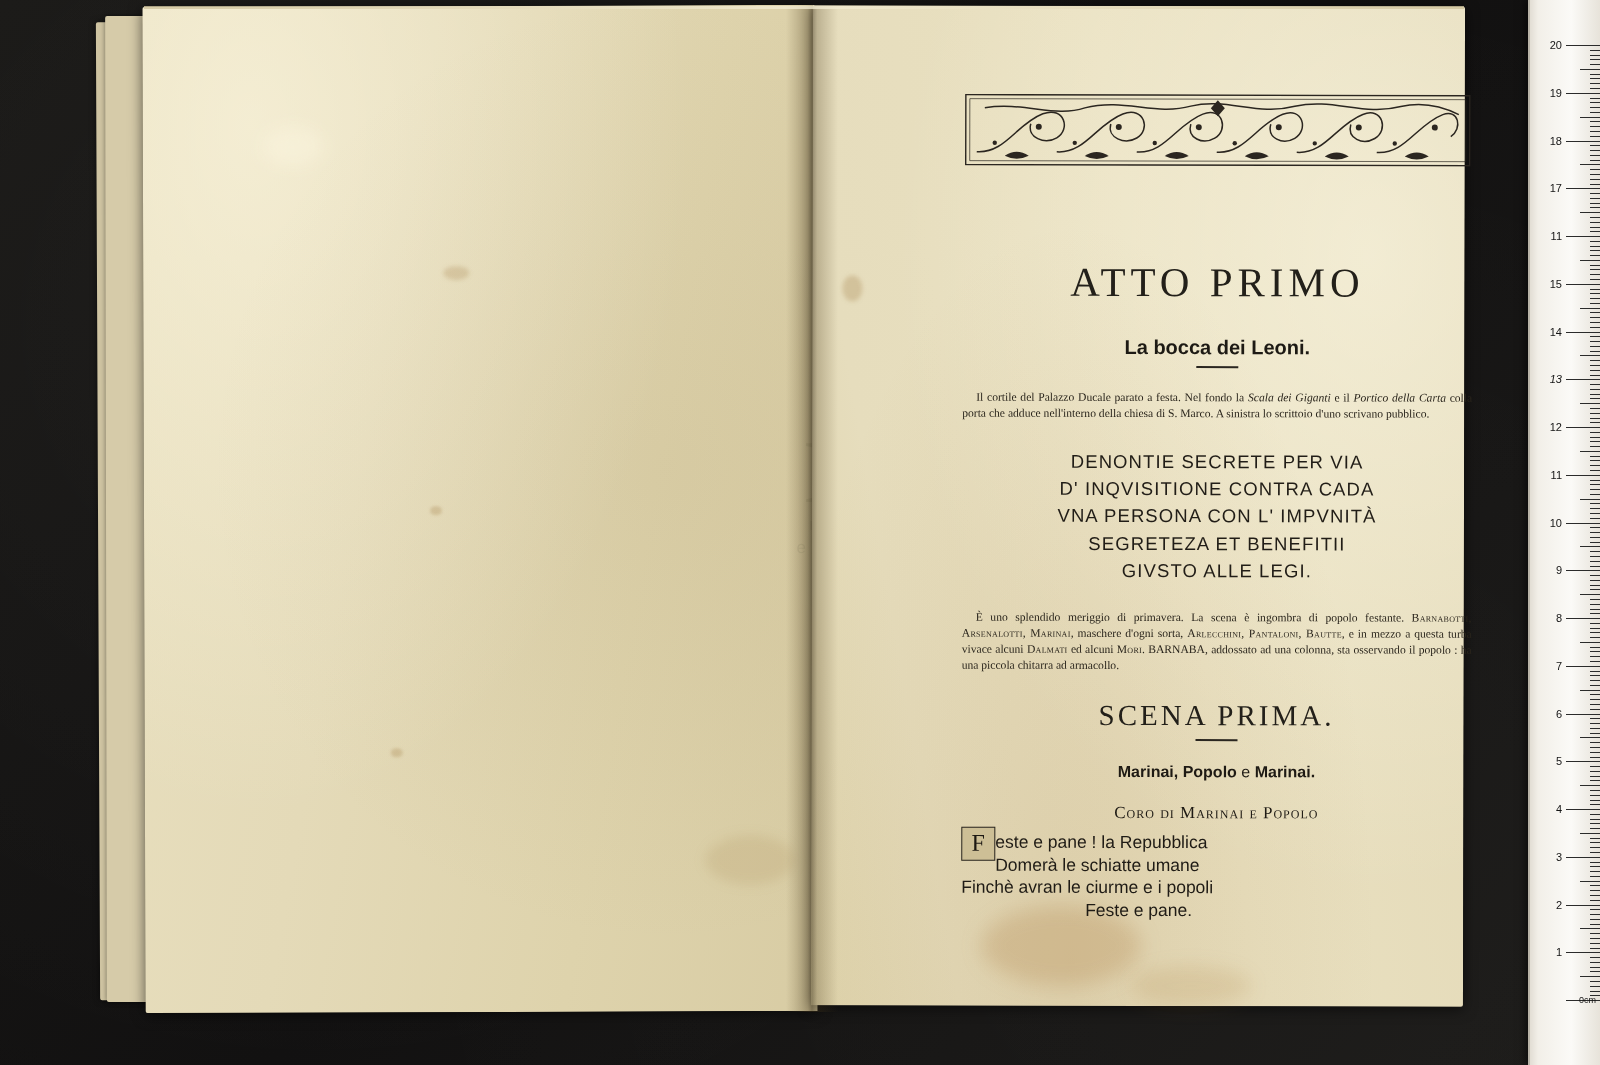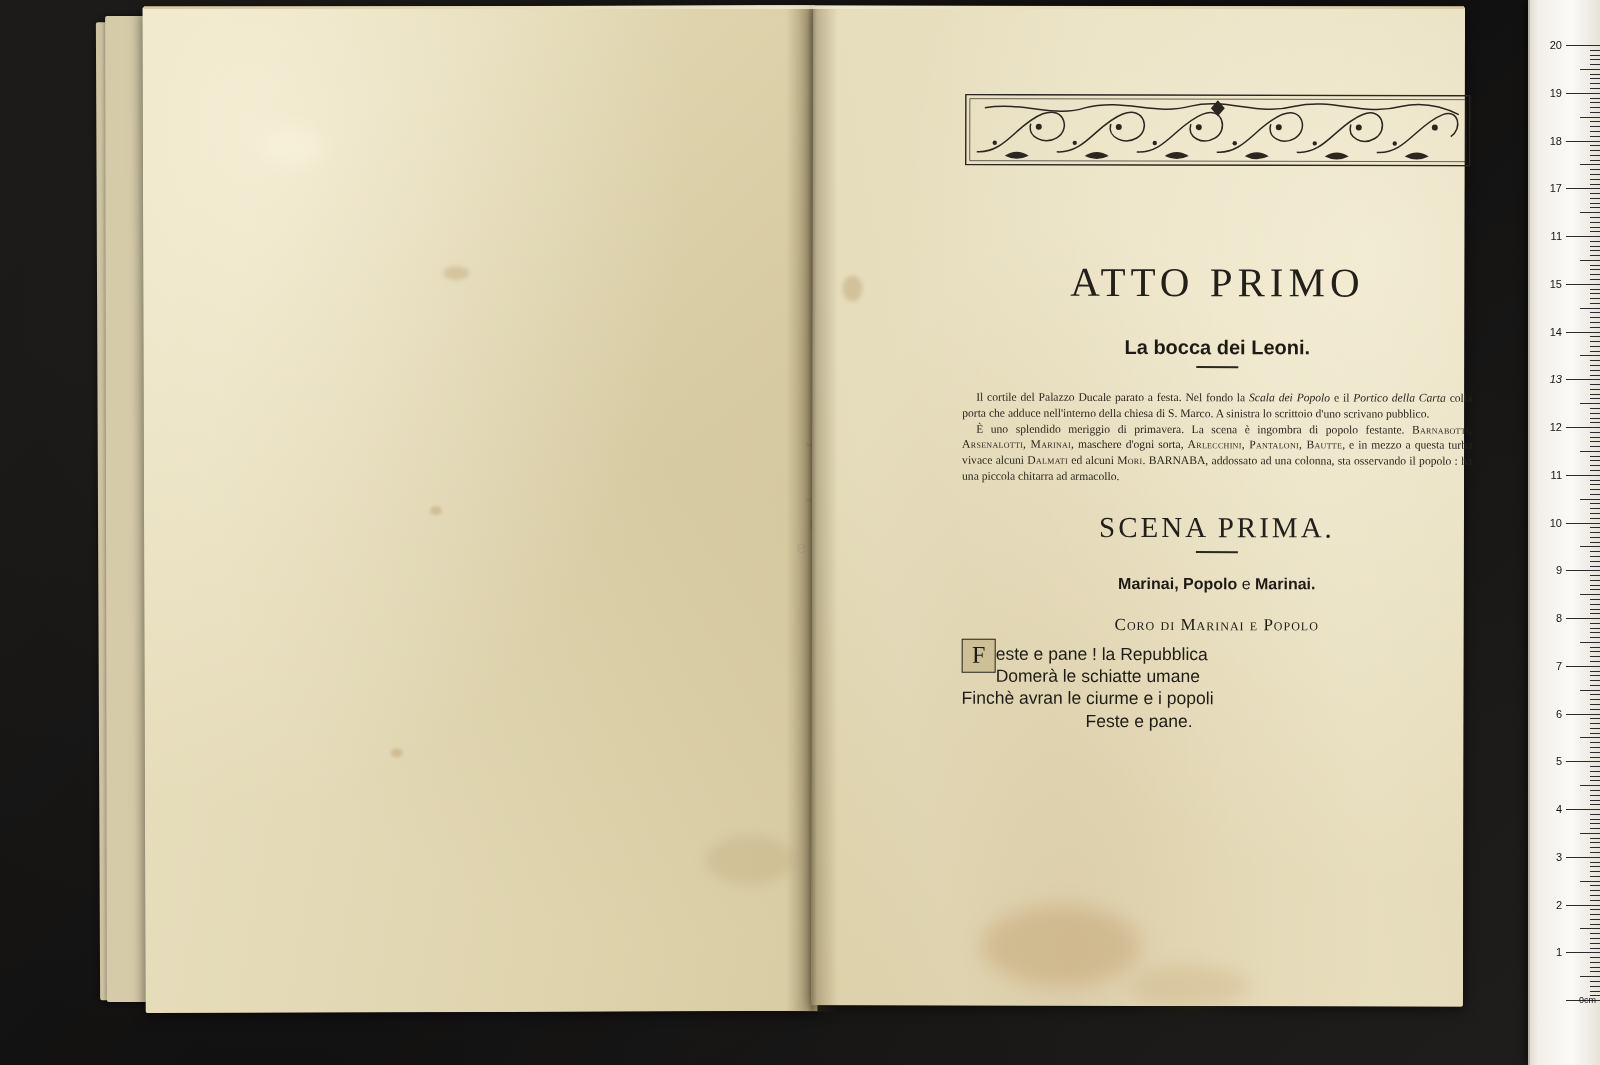--- a/index.html
+++ b/index.html
@@ -205,24 +205,31 @@
           </svg>
         </div>
 
         <h1 class="act-title">ATTO PRIMO</h1>
 
         <div class="scene-name">La bocca dei Leoni.</div>
         <div class="rule"></div>
 
         <div class="stage-dir">
           <span class="indent">
-            <span>Il cortile del Palazzo Ducale parato a festa. Nel fondo la </span><i>Scala dei Popolo</i><span> e il </span><i>Portico della Carta</i><span> colla porta che adduce nell'interno della chiesa di S. Marco. A sinistra lo scrittoio d'uno scrivano pubblico.</span>
+            <span>Il cortile del Palazzo Ducale parato a festa. Nel fondo la </span><i>Scala dei Giganti</i><span> e il </span><i>Portico della Carta</i><span> colla porta che adduce nell'interno della chiesa di S. Marco. A sinistra lo scrittoio d'uno scrivano pubblico.</span>
           </span>
         </div>
 
+        <div class="inscription">
+          <div>DENONTIE SECRETE PER VIA</div>
+          <div>D' INQVISITIONE CONTRA CADA</div>
+          <div>VNA PERSONA CON L' IMPVNITÀ</div>
+          <div>SEGRETEZA ET BENEFITII</div>
+          <div>GIVSTO ALLE LEGI.</div>
+        </div>
 
         <div class="stage-dir">
           <span class="indent">
             <span>È uno splendido meriggio di primavera. La scena è ingombra di popolo festante. </span><span class="sc">Barnabotti, Arsenalotti, Marinai</span><span>, maschere d'ogni sorta, </span><span class="sc">Arlecchini, Pantaloni, Bautte</span><span>, e in mezzo a questa turba vivace alcuni </span><span class="sc">Dalmati</span><span> ed alcuni </span><span class="sc">Mori</span><span>. BARNABA, addossato ad una colonna, sta osservando il popolo : ha una piccola chitarra ad armacollo.</span>
           </span>
         </div>
 
         <div class="scene-head">SCENA PRIMA.</div>
         <div class="rule"></div>
 

